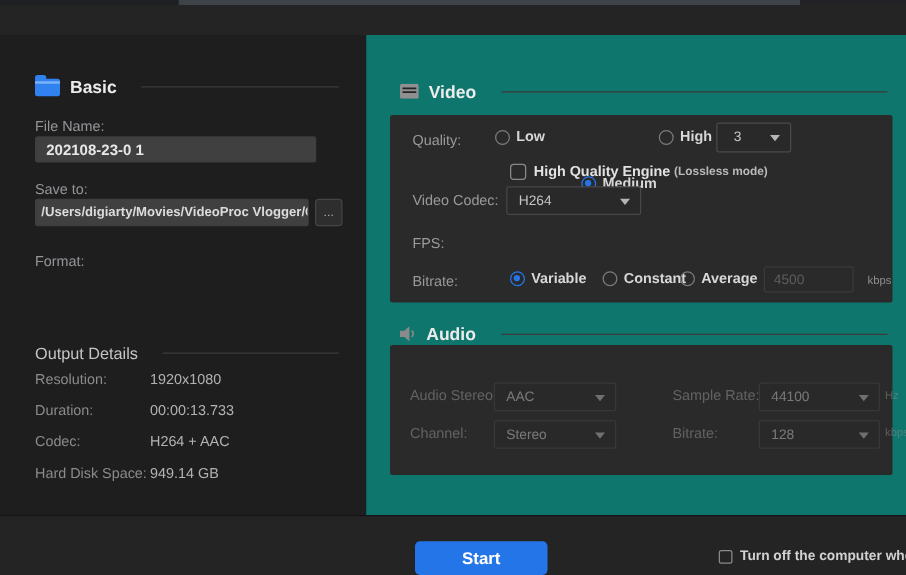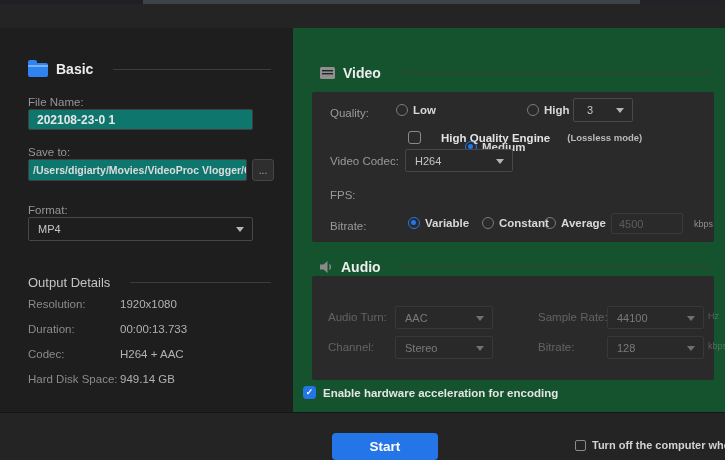--- a/index.html
+++ b/index.html
@@ -17,21 +17,21 @@
   
   .titlebar { position:absolute; top:4px; left:0; width:725px; height:24px; background:#2a2a2b; }
   .tl { position:absolute; top:4px; width:12px; height:12px; border-radius:50%; }
   .tl.red { left:13px; background:var(--close-red,#e1463e); }
   .tl.g1  { left:31px; background:#565656; }
   .tl.g2  { left:49px; background:#565656; }
   .win-title { position:absolute; top:4px; left:0; width:100%; text-align:center;
     font-size:13.5px; font-weight:bold; color:#ededee; }
   
   .left-panel  { position:absolute; top:28px; left:0; width:293px; height:384px; background:#1e1e1f; }
-  .right-panel { position:absolute; top:28px; left:293px; width:432px; height:384px; background:#14532d; }
+  .right-panel { position:absolute; top:28px; left:293px; width:432px; height:384px; background:#0f766e; }
   .bottom-bar  { position:absolute; top:412px; left:0; width:725px; height:48px;
     background:#242425; border-top:1px solid #151516; }
   
   .sec-head { position:absolute; display:flex; align-items:center; gap:8px; height:18px; }
   .sec-head .t { font-size:14px; font-weight:bold; color:#ececec; white-space:nowrap; }
   .hline { flex:1; height:1px; background:#3b3b3c; margin-left:12px; }
   .lbl { position:absolute; font-size:11.5px; color:#96969a; white-space:nowrap; }
   .select { position:absolute; border:1px solid #474748; border-radius:2px; background:#29292a; }
   .select .val { position:absolute; left:9px; top:50%; transform:translateY(-50%);
     font-size:11px; color:#c6c6c8; white-space:nowrap; }
@@ -50,21 +50,21 @@
   .cb.checked::after { content:"✓"; color:#fff; font-size:9px; font-weight:bold; line-height:1; }
   
   .basic-head { top:32px; left:28px; right:22px; }
   .folder-icon { position:relative; width:20px; height:14px; background:#2f82ef;
     border-radius:2px; flex:none; margin-top:2px; }
   .folder-icon::before { content:""; position:absolute; top:-3px; left:0; width:9px; height:4px;
     background:#2f82ef; border-radius:2px 2px 0 0; }
   .folder-icon::after { content:""; position:absolute; top:2px; left:0; width:100%; height:2px;
     background:#7ab0f6; }
   .filename-label { top:68px; left:28px; }
-  .text-input { position:absolute; background:#0f766e; border:1px solid #3e3e3f; border-radius:2px;
+  .text-input { position:absolute; background:#404040; border:1px solid #3e3e3f; border-radius:2px;
     display:flex; align-items:center; }
   .filename-input { top:81px; left:28px; width:225px; height:21px; }
   .filename-input .tv { font-size:12px; color:#e7e7e8; font-weight:600; padding-left:8px; white-space:nowrap; }
   .saveto-label { top:118px; left:28px; }
   .saveto-box { top:131px; left:28px; width:219px; height:22px; overflow:hidden; }
   .saveto-box .tv { font-size:10.5px; color:#dcdcdd; font-weight:600; padding-left:4px; white-space:nowrap; }
   .browse-btn { position:absolute; top:131px; left:252px; width:22px; height:22px;
     background:#2e2e2f; border:1px solid #454546; border-radius:3px;
     display:flex; align-items:center; justify-content:center;
     font-size:10px; color:#ababac; }
@@ -82,21 +82,21 @@
   .video-head { top:36px; left:27px; right:15px; }
   .audio-head { top:230px; left:27px; right:15px; }
   .group { position:absolute; left:19px; width:402px; background:#2a2a2b; border-radius:2px; }
   .video-group { top:64px; height:150px; }
   .audio-group { top:248px; height:104px; }
   .group .lbl { color:#9a9a9b; }
   .q-label { left:18px; top:15px; }
   .q-low { left:84px; top:11px; } .q-med { left:153px; top:11px;margin-top:37px; } .q-high { left:215px; top:11px; }
   .q-select { left:261px; top:6px; width:60px; height:24px; border-color:#4a4a4b; }
   .q-select .val { left:13px; }
-  .hqe { position:absolute; left:96px; top:39px; display:flex; align-items:center; gap:20px; }
+  .hqe { position:absolute; left:96px; top:39px; display:flex; align-items:center; gap:6px; }
   .hqe .t1 { font-size:11.5px; font-weight:600; color:#e2e2e3; }
   .hqe .t2 { font-size:9.5px; font-weight:600; color:#bababb; margin-left:-3px; }
   .codec-label { left:18px; top:63px; }
   .codec-select { left:93px; top:57px; width:108px; height:23px; }
   .fps-label { left:18px; top:97px; }
   .fps-select { left:93px; top:91px; width:108px; height:23px; }
   .br-label { left:18px; top:128px; }
   .br-var { left:96px; top:124px; } .br-con { left:170px; top:124px; } .br-avg { left:232px; top:124px; }
   .br-input { top:121px; left:299px; width:72px; height:21px; background:transparent; border-color:#3a3a3b; }
   .br-input .tv { font-size:11px; color:#5d5d5e; padding-left:7px; }
@@ -147,24 +147,20 @@
       <span class="tv">202108-23-0 1</span>
     </div>
 
     <div class="lbl saveto-label">Save to:</div>
     <div class="text-input saveto-box">
       <span class="tv">/Users/digiarty/Movies/VideoProc Vlogger/Outpu</span>
     </div>
     <div class="browse-btn">...</div>
 
     <div class="lbl format-label">Format:</div>
-    <div class="select format-select">
-      <span class="val">MP4</span>
-      <span class="chev"></span>
-    </div>
 
     <div class="sec-head od-head">
       <span class="t">Output Details</span>
       <span class="hline"></span>
     </div>
 
     <div class="od-row r0">
       <span class="k">Resolution:</span>
       <span class="v">1920x1080</span>
     </div>
@@ -256,21 +252,21 @@
           <polygon points="0,3.5 3.5,3.5 7.5,0 7.5,12 3.5,8.5 0,8.5" fill="#8a8a8b"></polygon>
           <path d="M9.5 3.5 Q11.5 6 9.5 8.5" stroke="#8a8a8b" stroke-width="1.3" fill="none"></path>
         </svg>
       </span>
       <span class="t">Audio</span>
       <span class="hline"></span>
     </div>
 
     <div class="group audio-group">
       <div class="audio-dim">
-        <div class="lbl ac-label">Audio Turn:</div>
+        <div class="lbl ac-label">Audio Stereo:</div>
         <div class="select ac-select">
           <span class="val">AAC</span>
           <span class="chev"></span>
         </div>
         <div class="lbl sr-label">Sample Rate:</div>
         <div class="select sr-select">
           <span class="val">44100</span>
           <span class="chev"></span>
         </div>
         <div class="unit sr-unit">Hz</div>
@@ -282,24 +278,20 @@
         </div>
         <div class="lbl abr-label">Bitrate:</div>
         <div class="select abr-select">
           <span class="val">128</span>
           <span class="chev"></span>
         </div>
         <div class="unit abr-unit">kbps</div>
       </div>
     </div>
 
-    <div class="hw-row">
-      <span class="cb checked"></span>
-      <span class="t">Enable hardware acceleration for encoding</span>
-    </div>
   </div>
 
   <div class="bottom-bar">
     <div class="start-btn">Start</div>
     <div class="turnoff">
       <span class="cb"></span>
       <span class="t">Turn off the computer when the task is f</span>
     </div>
   </div>
 

